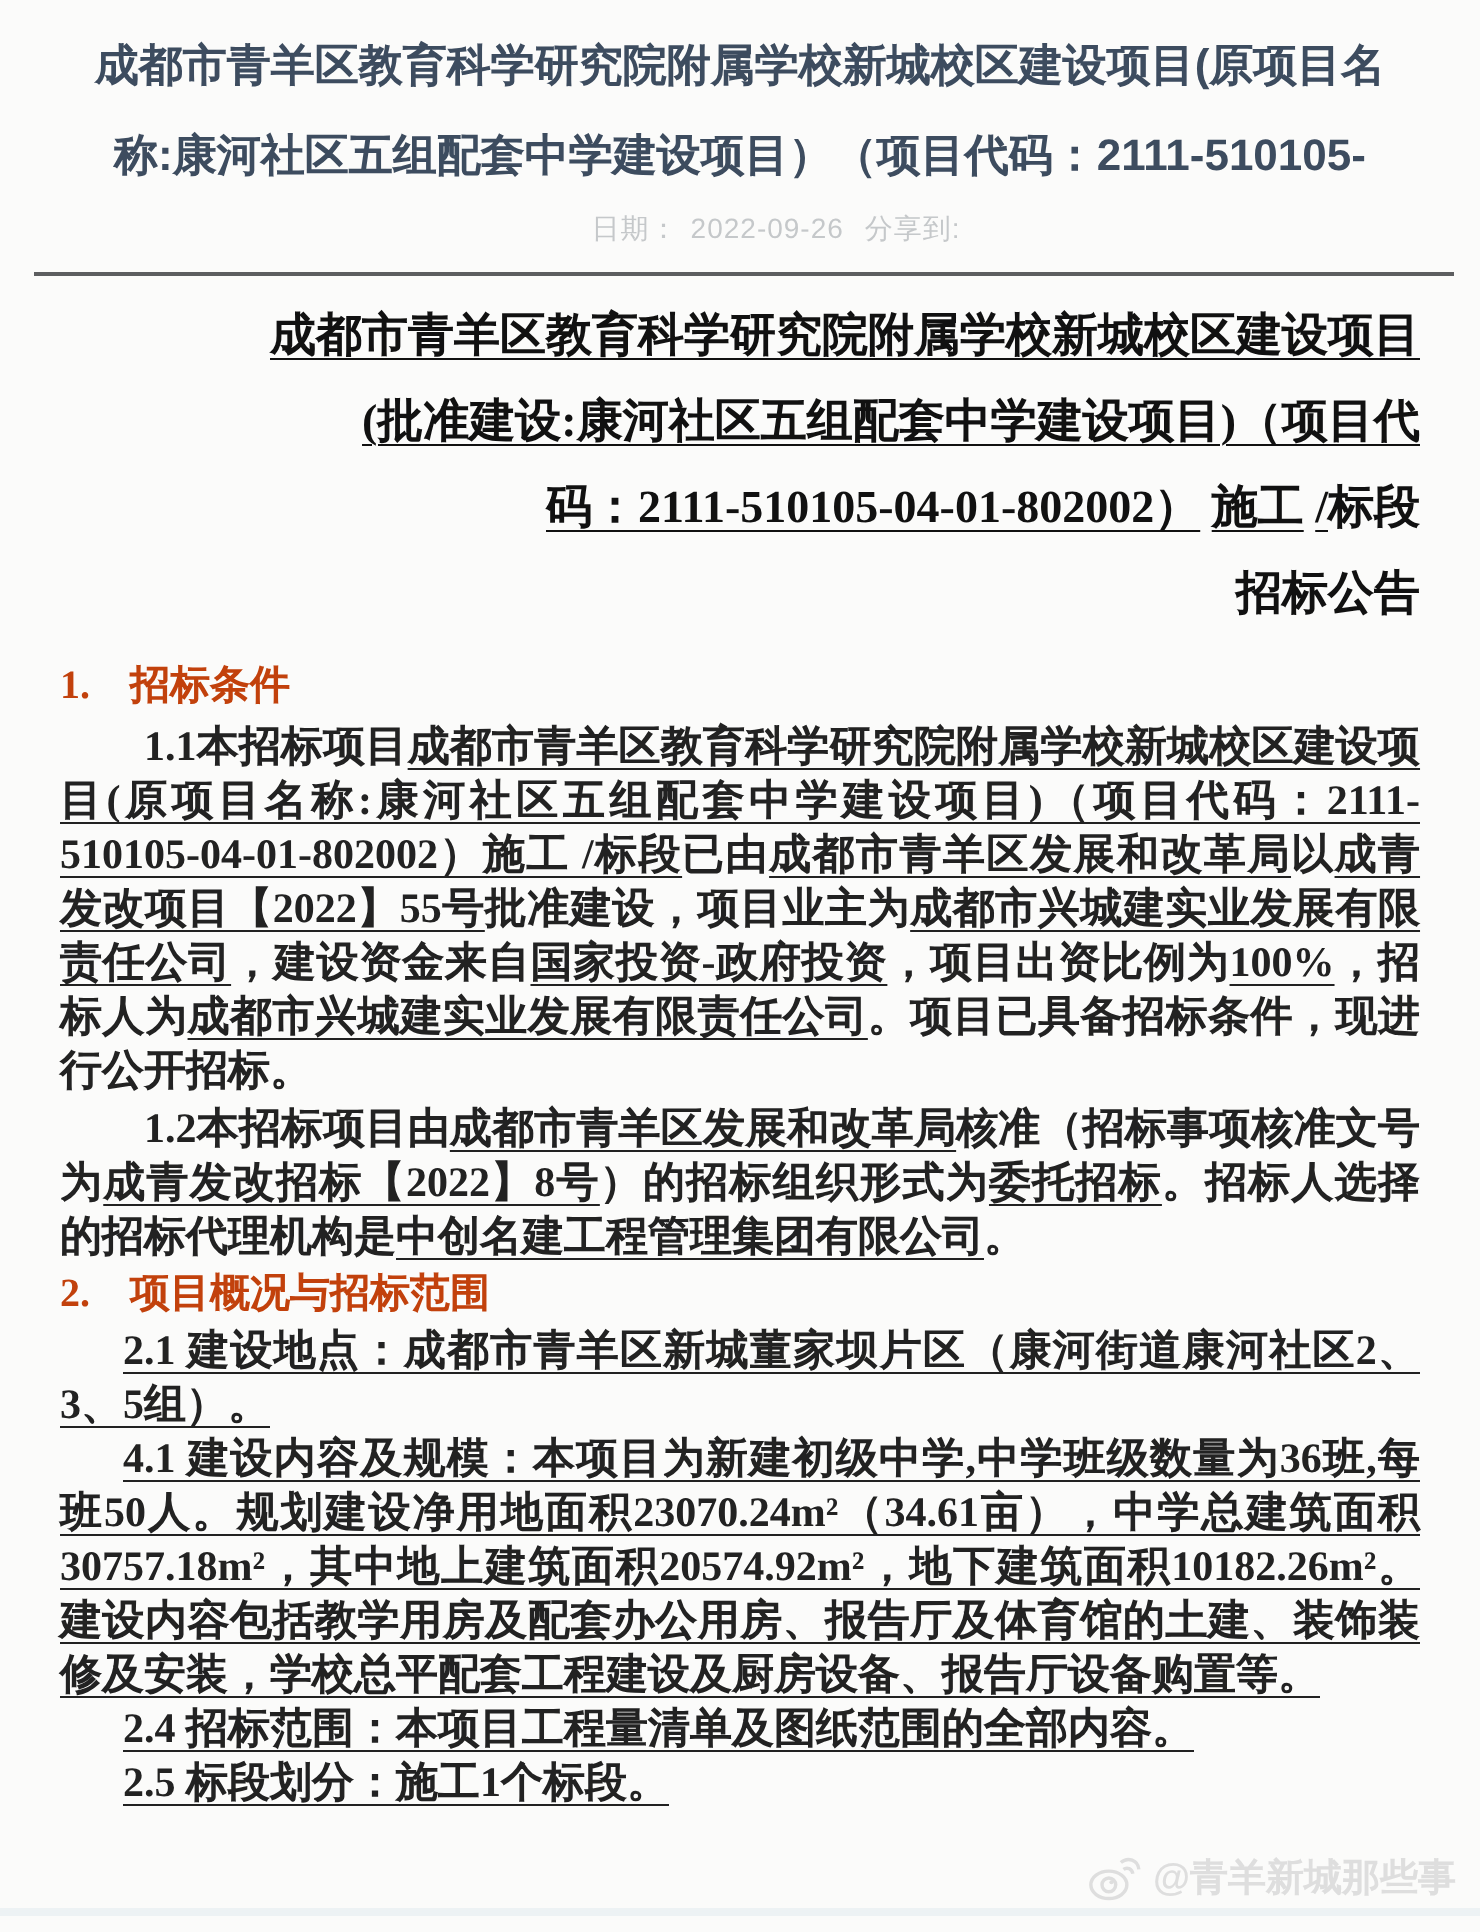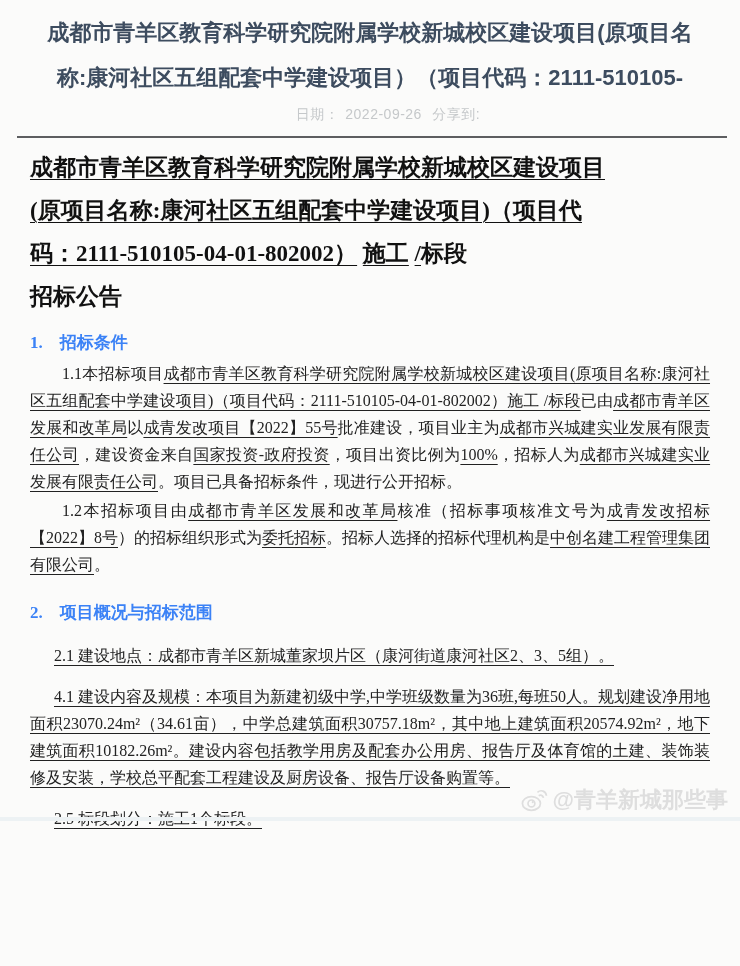--- a/index.html
+++ b/index.html
@@ -2,21 +2,21 @@
 <html><head>
 <meta charset="utf-8">
 <style>
   html, body { margin: 0; padding: 0; }
   body {
     width: 740px; height: 966px;
     background: #fbfbfa;
     font-family: "Liberation Sans", sans-serif;
     overflow: hidden;
   }
-  .page { position: relative; width: 740px; height: 821px; box-sizing: border-box; }
+  .page { position: relative; width: 740px; height: 958px; box-sizing: border-box; }
 
   
   .site-title {
     margin: 0; padding: 10px 24px 0;
     text-align: center;
     font-size: 22px; line-height: 45px; font-weight: 700;
     color: #3d4c5f;
     font-family: "Liberation Sans", sans-serif;
   }
   .dateline {
@@ -36,45 +36,46 @@
   }
 
   
   .doc {
     padding: 0 30px;
     color: #1e1e1e;
     font-family: "Liberation Serif", "DejaVu Serif", serif;
   }
   .doc-title {
     margin: 8px 0 0;
-    text-align: left;
+    text-align: right;
     font-size: 23px; line-height: 43px; font-weight: 700;
     color: #111;
   }
   .sec-heading {
     margin: 10px 0 0;
-    font-size: 17px; line-height: 30px; font-weight: 700;
-    color: #3b82f6;
+    font-size: 20px; line-height: 30px; font-weight: 700;
+    color: #c2410c;
   }
-  .sec-heading.second { margin-top: 20px; }
+  .sec-heading.second { margin-top: 0; }
   .par {
     margin: 2px 0 0;
-    font-size: 16px; line-height: 27px;
+    font-size: 21px; line-height: 27px;
     text-align: justify;
     color: #222;
+    font-weight: bold;
   }
   .indent2 { text-indent: 2em; }
-  .item { text-indent: 1.5em; margin-top: 14px; }
+  .item { text-indent: 1.5em; margin-top: 0; }
   .u { text-decoration: underline; text-underline-offset: 4px; text-decoration-thickness: 1px; }
 
   
   .watermark {
     position: absolute; right: 12px; bottom: 6px;
     display: flex; align-items: center; gap: 5px;
-    color: #dedede; font-size: 22px; font-weight: 700;
+    color: #dedede; font-size: 19px; font-weight: 700;
     font-family: "Liberation Sans", sans-serif;
     pointer-events: none;
   }
   .watermark svg { display: block; }
 
   .bottom-strip {
     position: absolute; left: 0; right: 0; bottom: 0;
     height: 4px; background: #edf2f4;
   }
 </style>
@@ -93,32 +94,33 @@
       <span>分享到:</span>
     </div>
   </header>
 
   <hr class="divider">
 
   <main class="doc">
 
     <h2 class="doc-title">
         <div><span class="u">成都市青羊区教育科学研究院附属学校新城校区建设项目</span></div>
-        <div><span class="u">(原项目名称:康河社区五组配套中学建设项目)（项目代</span></div>
+        <div><span class="u">(批准建设:康河社区五组配套中学建设项目)（项目代</span></div>
         <div><span class="u">码：2111-510105-04-01-802002）</span><span> </span><span class="u">施工</span><span> </span><span class="u">/</span><span>标段</span></div>
         <div><span>招标公告</span></div>
       </h2>
 
     <h3 class="sec-heading">1.　招标条件</h3>
     <p class="par indent2"><span>1.1本招标项目</span><span class="u">成都市青羊区教育科学研究院附属学校新城校区建设项目(原项目名称:康河社区五组配套中学建设项目)（项目代码：2111-510105-04-01-802002）施工 /标段</span><span>已由</span><span class="u">成都市青羊区发展和改革局</span><span>以</span><span class="u">成青发改项目【2022】55号</span><span>批准建设，项目业主为</span><span class="u">成都市兴城建实业发展有限责任公司</span><span>，建设资金来自</span><span class="u">国家投资-政府投资</span><span>，项目出资比例为</span><span class="u">100%</span><span>，招标人为</span><span class="u">成都市兴城建实业发展有限责任公司</span><span>。项目已具备招标条件，现进行公开招标。</span></p>
     <p class="par indent2"><span>1.2本招标项目由</span><span class="u">成都市青羊区发展和改革局</span><span>核准（招标事项核准文号为</span><span class="u">成青发改招标【2022】8号</span><span>）的招标组织形式为</span><span class="u">委托招标</span><span>。招标人选择的招标代理机构是</span><span class="u">中创名建工程管理集团有限公司</span><span>。</span></p>
 
     <h3 class="sec-heading second">2.　项目概况与招标范围</h3>
     <p class="par item"><span class="u">2.1 建设地点：成都市青羊区新城董家坝片区（康河街道康河社区2、3、5组）。</span></p>
     <p class="par item"><span class="u">4.1 建设内容及规模：本项目为新建初级中学,中学班级数量为36班,每班50人。规划建设净用地面积23070.24m²（34.61亩），中学总建筑面积30757.18m²，其中地上建筑面积20574.92m²，地下建筑面积10182.26m²。建设内容包括教学用房及配套办公用房、报告厅及体育馆的土建、装饰装修及安装，学校总平配套工程建设及厨房设备、报告厅设备购置等。</span></p>
+    <p class="par item"><span class="u">2.4 招标范围：本项目工程量清单及图纸范围的全部内容。</span></p>
     <p class="par item"><span class="u">2.5 标段划分：施工1个标段。</span></p>
 
   </main>
 
   <div class="watermark">
     <span>
       <svg width="28" height="24" viewBox="0 0 32 28" fill="none" stroke="#dedede" stroke-width="2">
         <ellipse cx="13" cy="18" rx="10.5" ry="8"></ellipse>
         <circle cx="13" cy="18" r="4"></circle>
         <circle cx="14.5" cy="16.5" r="1.2" fill="#dedede" stroke="none"></circle>

